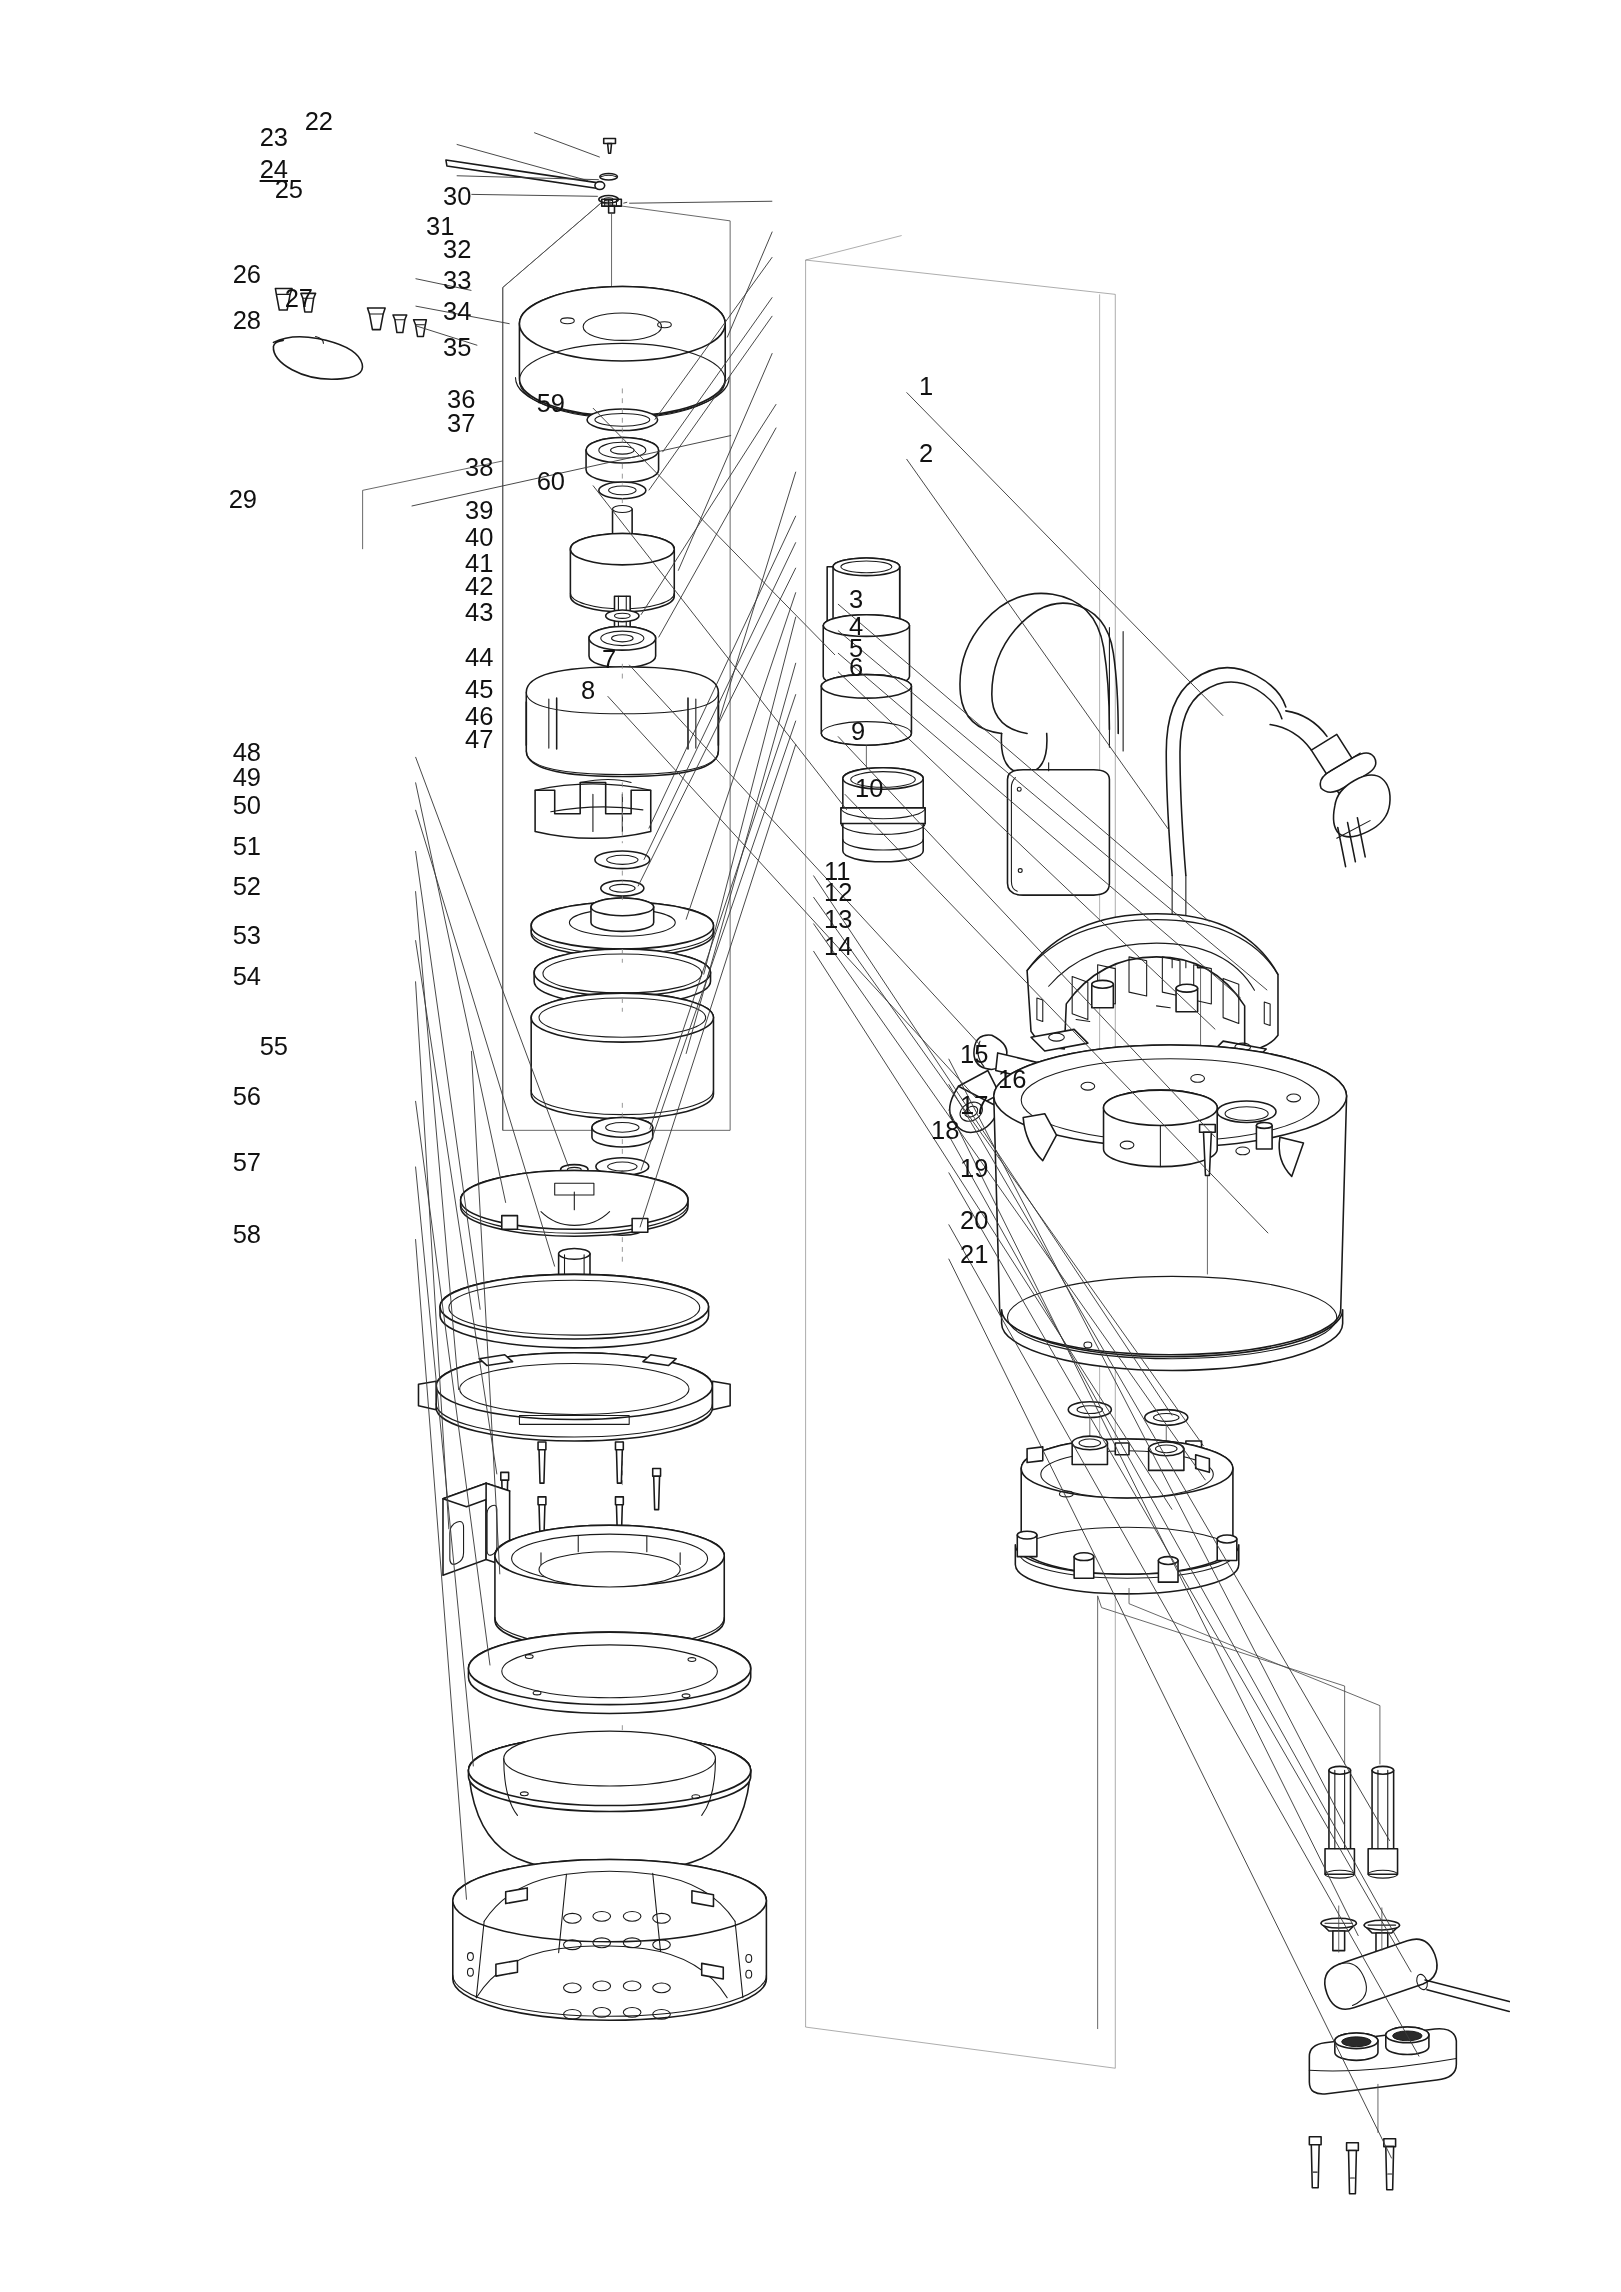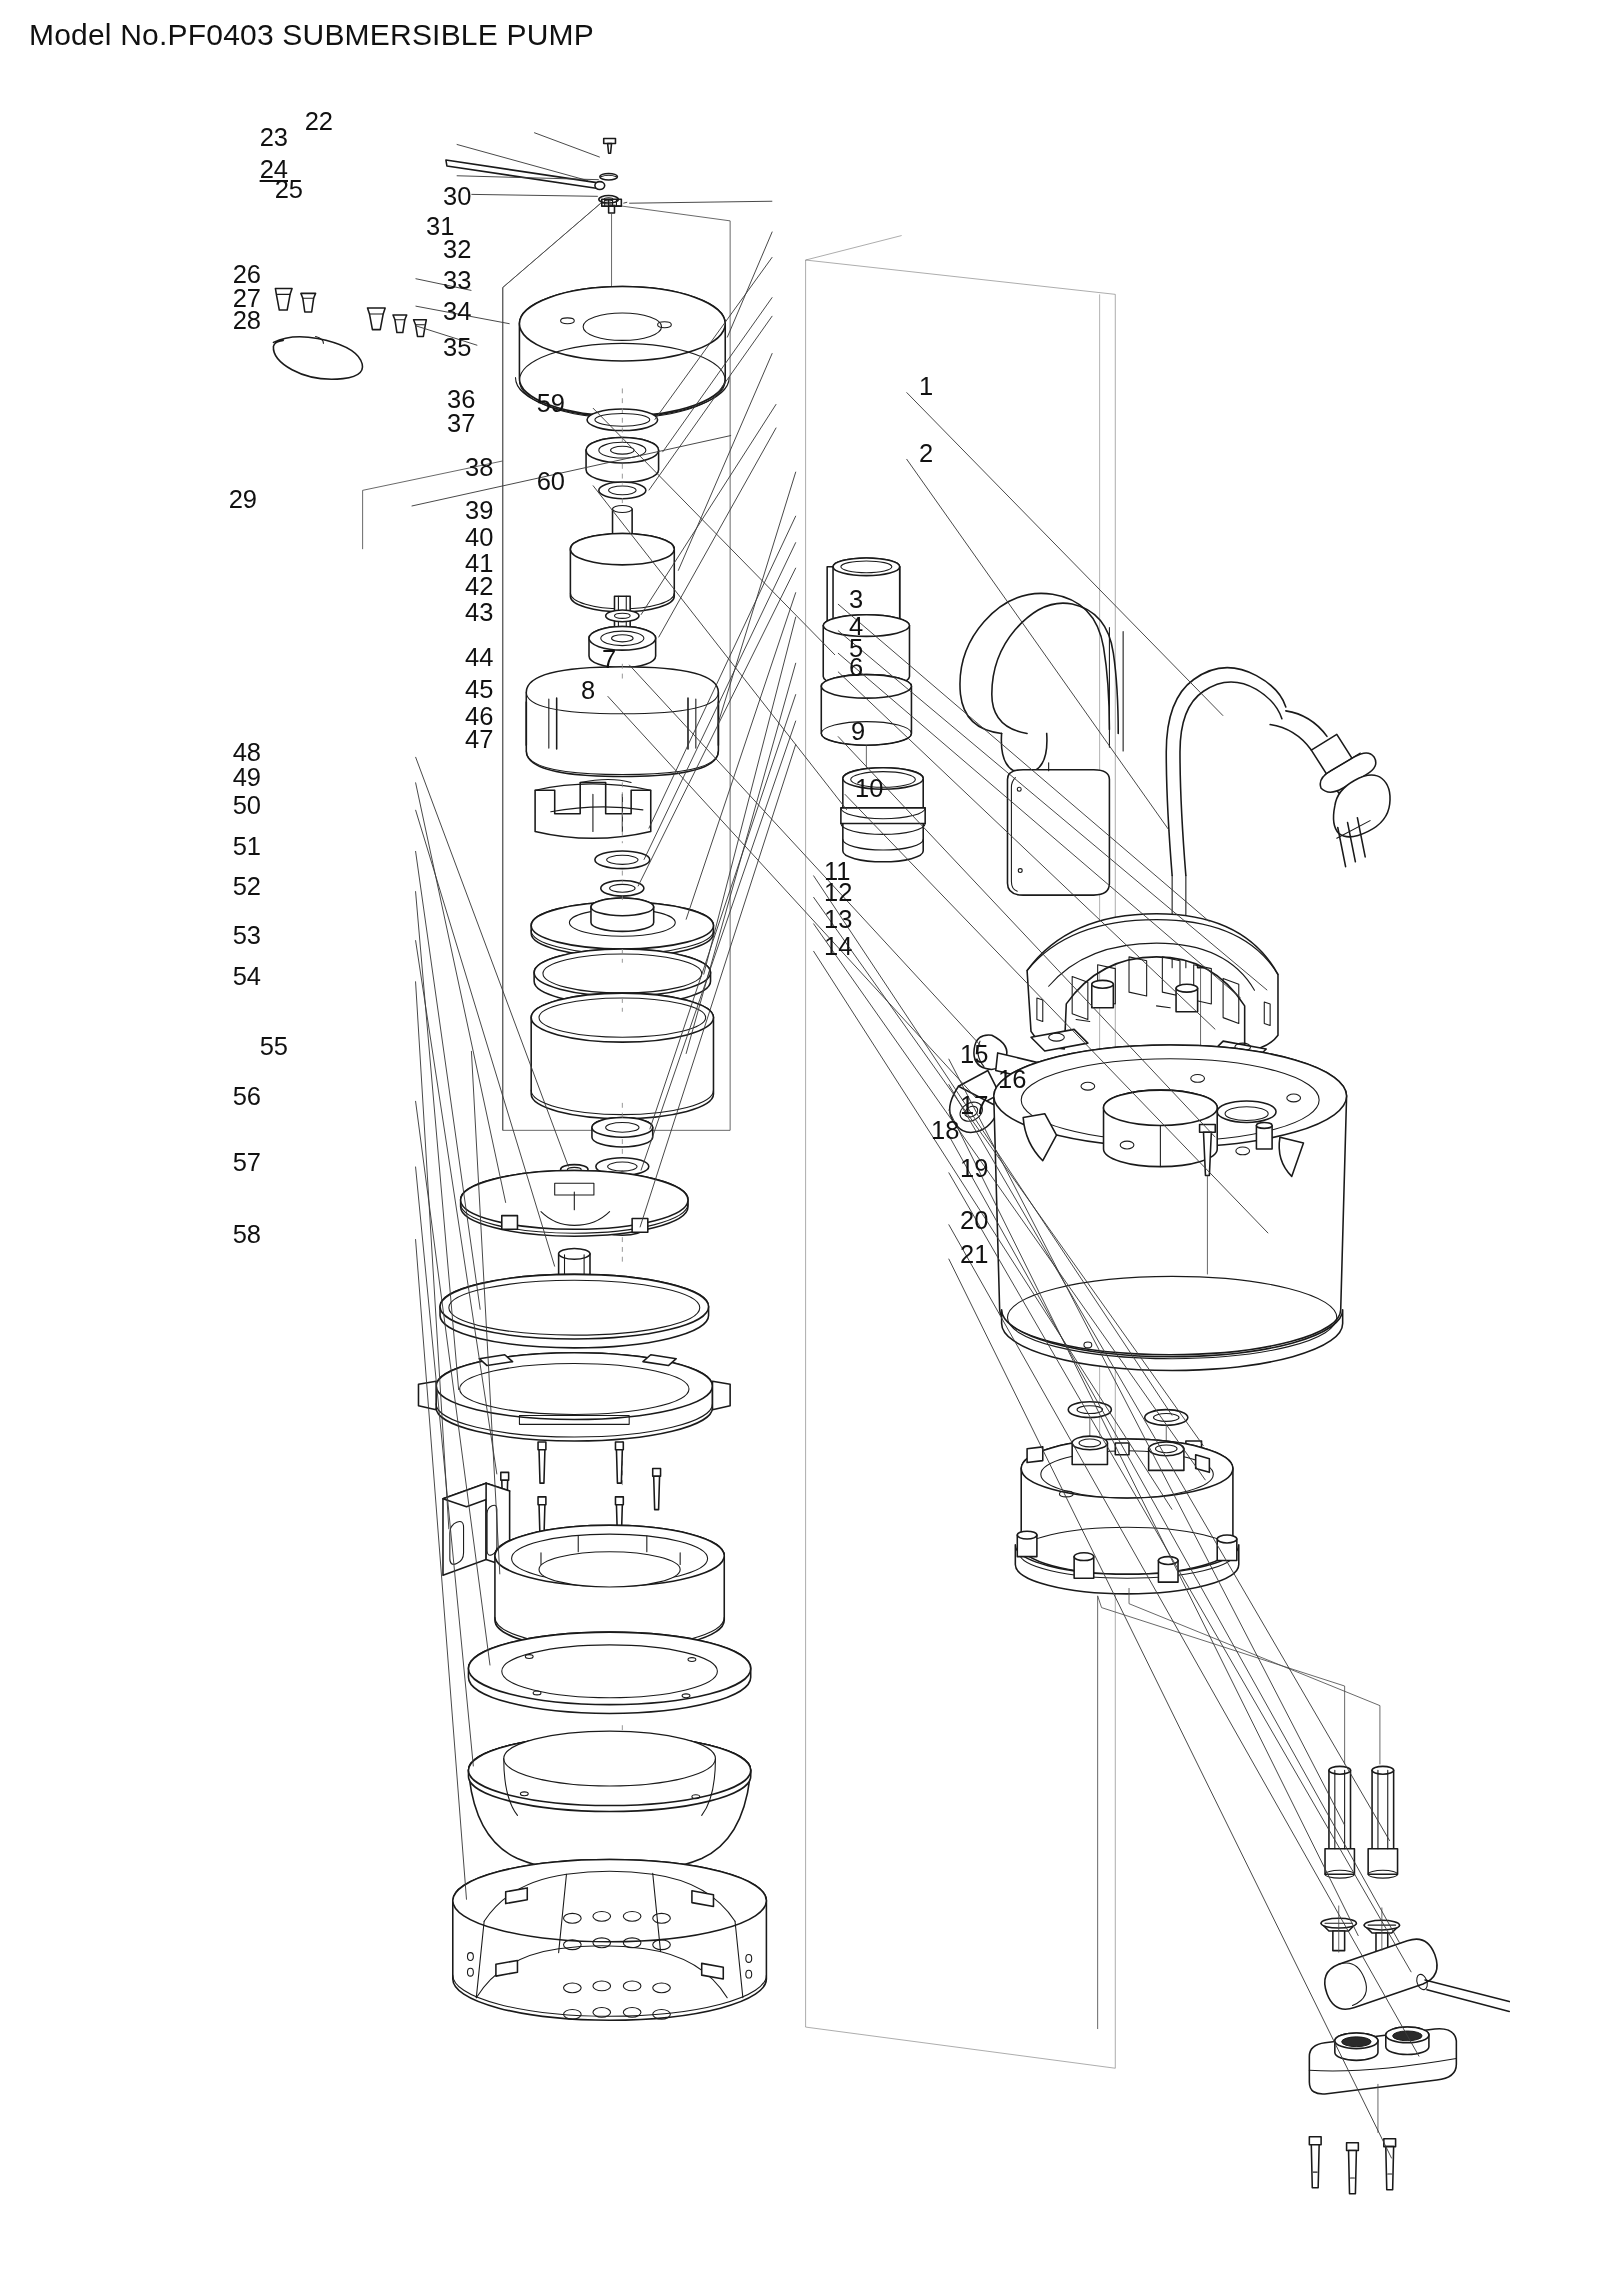--- a/index.html
+++ b/index.html
@@ -43,21 +43,20 @@
     width:1621px;
     height:2293px;
     pointer-events:none;
   }
 </style>
 </head>
 <body>
 
 <div id="sheet">
 
-  <div id="title">Model No.PF0403 SUBMERSIBLE PUMP</div>
 
   <svg id="art" viewBox="0 0 1654 2339" xmlns="http://www.w3.org/2000/svg">
     <defs>
       <style>
         .l  { fill:none; stroke:#1a1a1a; stroke-width:1.6; stroke-linejoin:round; stroke-linecap:round; }
         .lt { fill:none; stroke:#1a1a1a; stroke-width:1.1; stroke-linejoin:round; stroke-linecap:round; }
         .lv { fill:none; stroke:#4a4a4a; stroke-width:0.85; }
         .ld { fill:none; stroke:#8a8a8a; stroke-width:0.9; stroke-dasharray:5 5; }
         .lead { fill:none; stroke:#3b3b3b; stroke-width:0.95; }
         .w  { fill:#ffffff; stroke:#1a1a1a; stroke-width:1.6; stroke-linejoin:round; }
@@ -773,21 +772,21 @@
       <div class="callout" style="left: 960px; top: 1093px;">17</div>
       <div class="callout" style="left: 931px; top: 1118px;">18</div>
       <div class="callout" style="left: 960px; top: 1156px;">19</div>
       <div class="callout" style="left: 960px; top: 1208px;">20</div>
       <div class="callout" style="left: 960px; top: 1242px;">21</div>
       <div class="callout r" style="right: 1288px; top: 109px;">22</div>
       <div class="callout r" style="right: 1333px; top: 125px;">23</div>
       <div class="callout r" style="right: 1333px; top: 157px; text-decoration: underline;">24</div>
       <div class="callout r" style="right: 1318px; top: 177px;">25</div>
       <div class="callout r" style="right: 1360px; top: 262px;">26</div>
-      <div class="callout r" style="right: 1360px; top: 286px; text-align: right;">27</div>
+      <div class="callout r" style="right: 1308px; top: 286px; text-align: right;">27</div>
       <div class="callout r" style="right: 1360px; top: 308px;">28</div>
       <div class="callout r" style="right: 1364px; top: 487px;">29</div>
       <div class="callout" style="left: 443px; top: 184px;">30</div>
       <div class="callout" style="left: 426px; top: 214px;">31</div>
       <div class="callout" style="left: 443px; top: 237px;">32</div>
       <div class="callout" style="left: 443px; top: 268px;">33</div>
       <div class="callout" style="left: 443px; top: 299px;">34</div>
       <div class="callout" style="left: 443px; top: 335px;">35</div>
       <div class="callout" style="left: 447px; top: 387px;">36</div>
       <div class="callout" style="left: 447px; top: 411px;">37</div>

